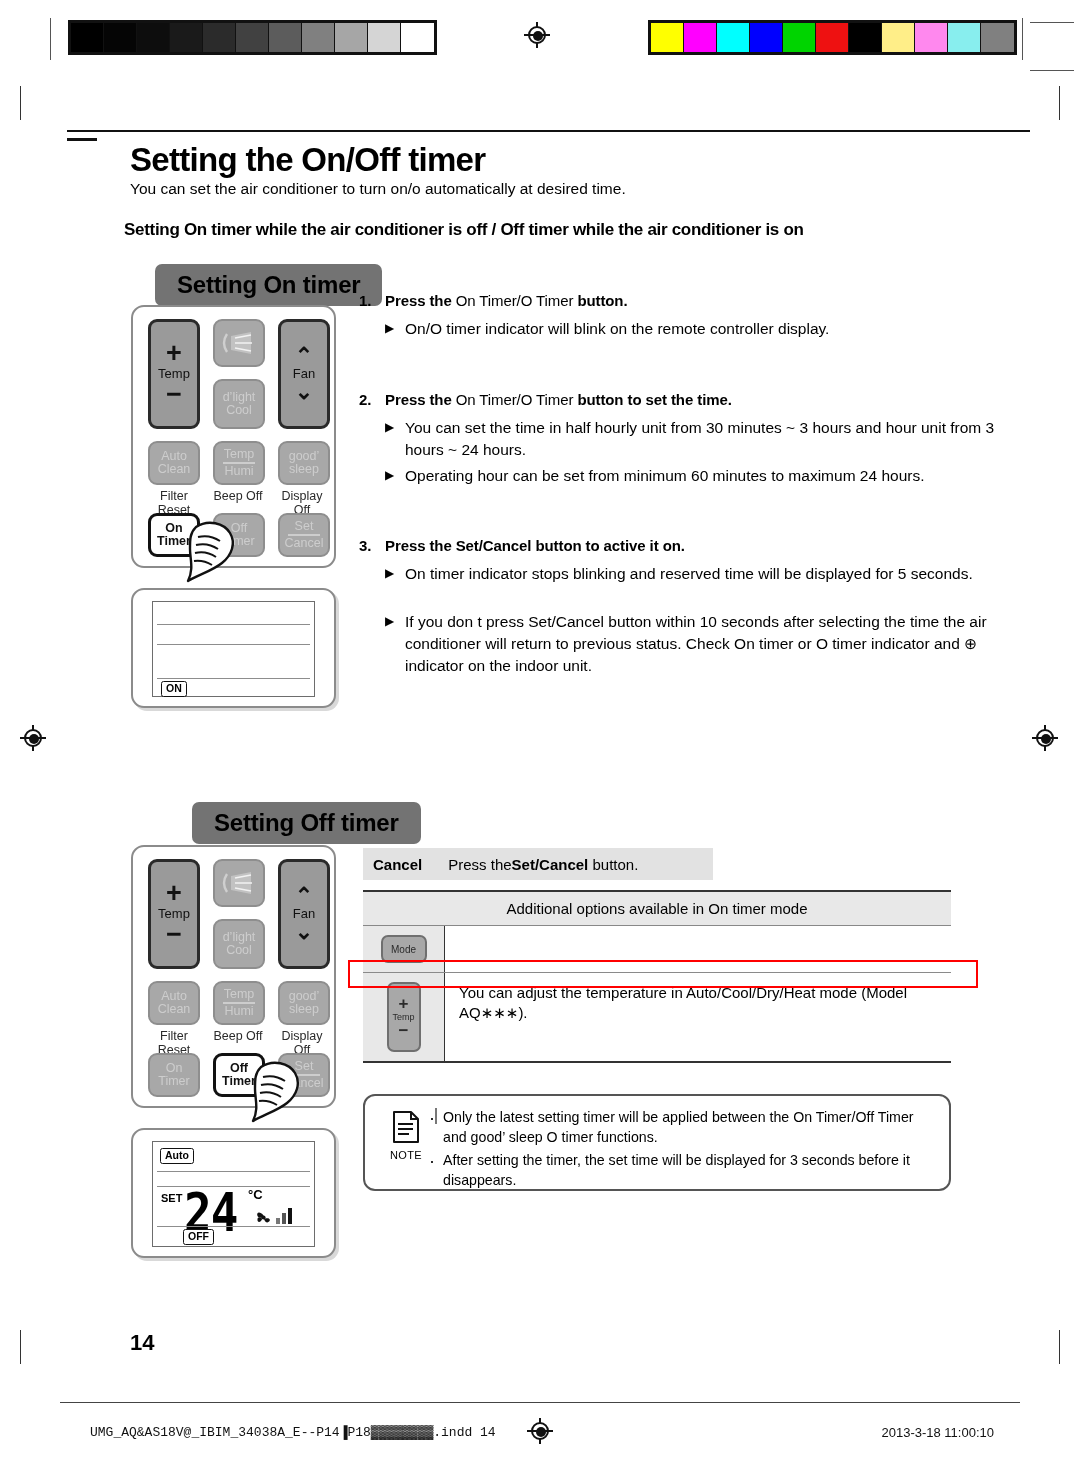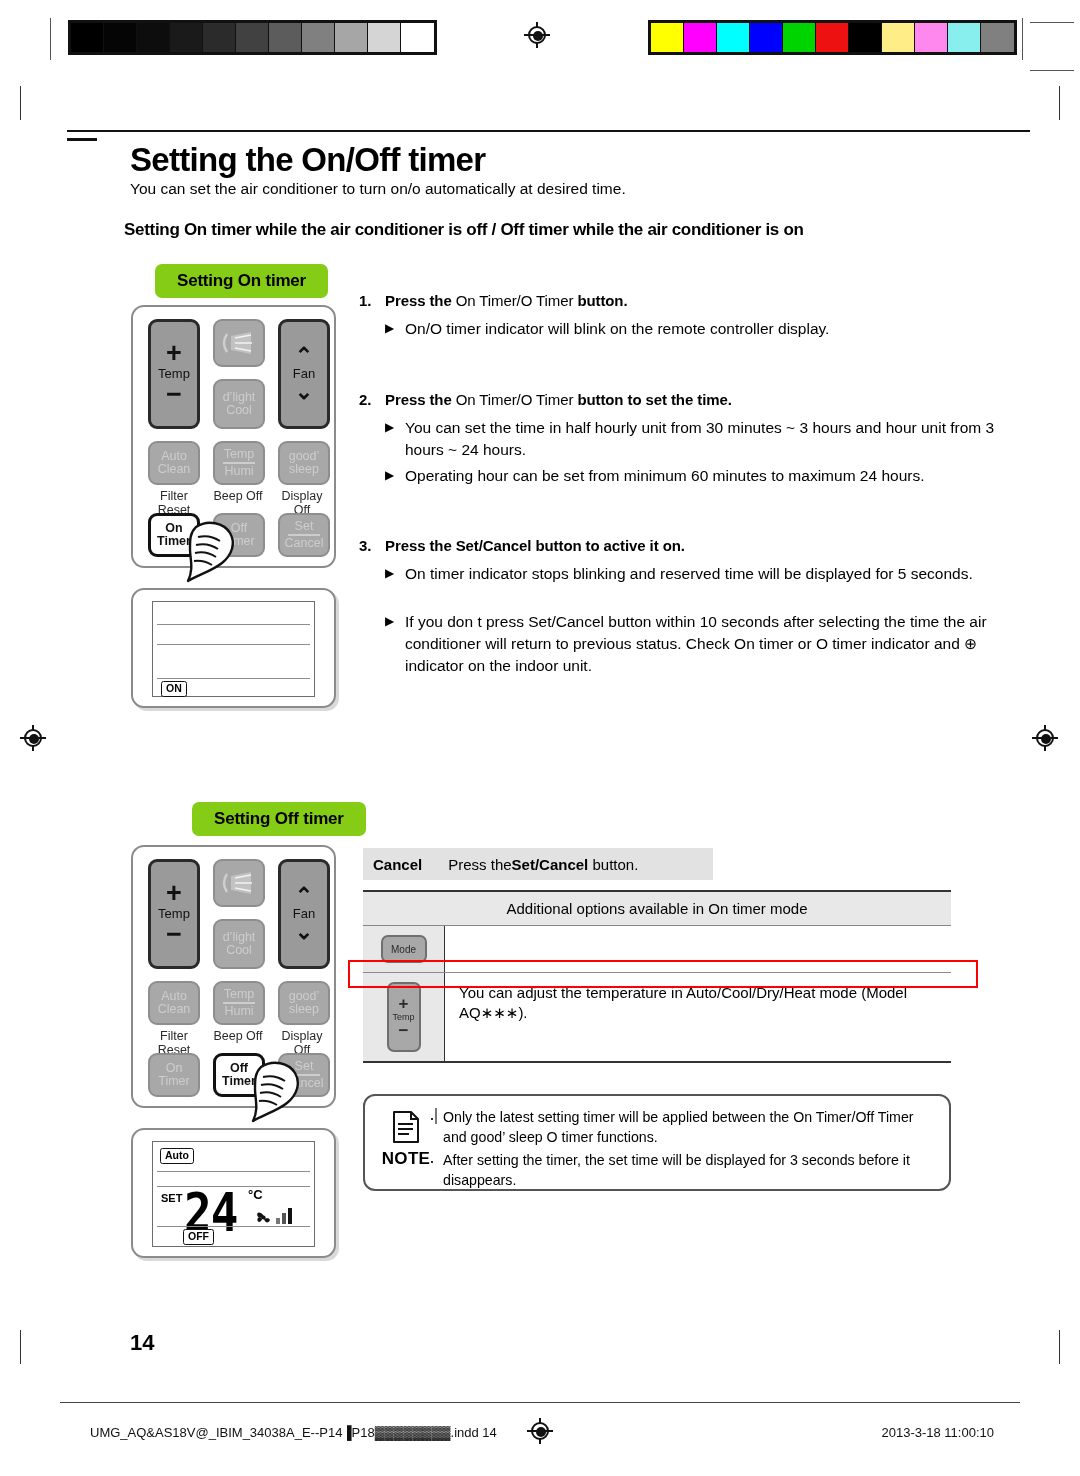--- a/index.html
+++ b/index.html
@@ -51,22 +51,22 @@
   #intro { position:absolute; left:130px; top:180px; font-size:15.5px; }
 
   #subhead {
     position:absolute; left:124px; top:220px;
     font-size:17px; font-weight:bold; letter-spacing:-0.3px;
   }
 
   
   .chip {
     position:absolute;
-    background:#84cc16; border-radius:7px;
-    padding:7px 22px; font-size:17px; font-weight:bold;
+    background:#737373; border-radius:7px;
+    padding:7px 22px; font-size:24px; font-weight:bold;
     letter-spacing:-0.2px;
   }
 
   
   .remote {
     position:absolute; width:205px; height:263px;
     border:2px solid #8b8b8b; border-radius:13px;
     background:#fff; padding:12px 11px;
   }
   .remote-inner { position:relative; width:100%; height:100%; }
@@ -166,32 +166,32 @@
     position:absolute; left:348px; top:960px; width:630px; height:28px;
     border:2.5px solid #ff0000; background:transparent; z-index:30;
   }
 
   
   #note {
     position:absolute; left:363px; top:1094px; width:588px; height:97px;
     border:2px solid #555; border-radius:12px; background:#fff;
   }
   #note-ico { position:absolute; left:14px; top:14px; width:54px; text-align:center; }
-  #note-lbl { font-size:17px; font-weight:bold; letter-spacing:0.3px; margin-top:1px; }
+  #note-lbl { font-size:11px; font-weight:normal; letter-spacing:0.3px; margin-top:1px; }
   #note-div { position:absolute; left:70px; top:12px; width:1.5px; height:16px; background:#777; }
   #note-body { position:absolute; left:78px; top:12px; right:14px; font-size:14.2px; line-height:1.4; }
   #note-body li { list-style:none; position:relative; margin-bottom:3px; }
   #note-body li:before { content:"\00b7"; position:absolute; left:-14px; top:-2px; font-size:18px; }
   #note-body ul { margin:0; padding:0; }
 
   #pagenum { position:absolute; left:130px; top:1330px; font-size:22px; font-weight:bold; }
 
   
   #footer-rule { position:absolute; left:60px; top:1402px; width:960px; height:1px; background:#444; }
-  #footer-left { position:absolute; left:90px; top:1425px; font-size:13px; color:#111; }
+  #footer-left { position:absolute; left:90px; top:1425px; font-size:13px; color:#111;font-family:Liberation Mono, monospace; }
   #footer-right { position:absolute; right:86px; top:1425px; font-size:13px; color:#111; }
 
   .crop { position:absolute; background:#333; }
 </style>
 </head>
 <body>
 
 <div id="calib">
   <div class="vrule" style="left:50px; top:18px; height:42px;"></div>
   <div class="bar" id="grayBar">

